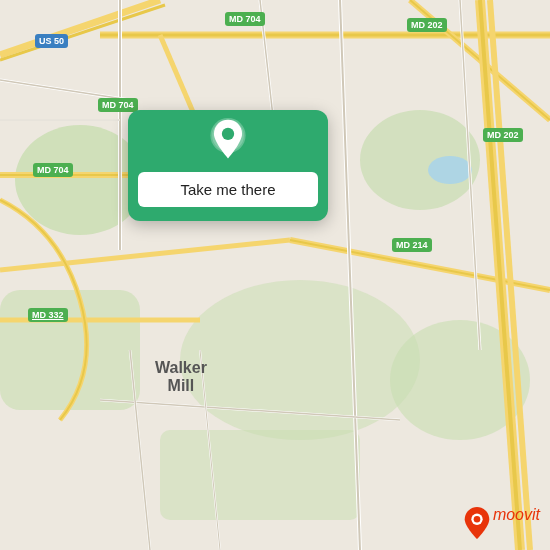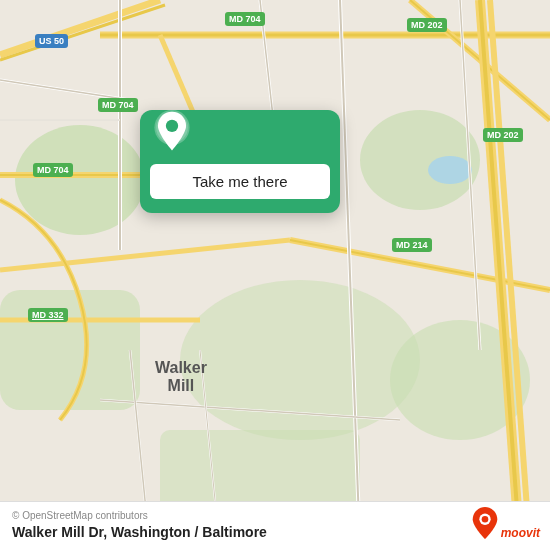--- a/index.html
+++ b/index.html
@@ -22,28 +22,28 @@
     #map-svg {
       position: absolute;
       top: 0; left: 0;
       width: 100%; height: 100%;
     }
 
     
     #popup-card {
       position: absolute;
       top: 110px;
-      left: 140px;
+      left: 128px;
       width: 200px;
       background: #2eaa6e;
       border-radius: 12px;
       display: flex;
       flex-direction: column;
-      align-items: flex-start;
-      padding: 0 10px 14px 10px;
+      align-items: center;
+      padding: 8px 10px 14px 10px;
       box-shadow: 0 4px 16px rgba(0,0,0,0.25);
     }
 
     #pin-icon {
       width: 44px;
       height: 44px;
       margin-bottom: 10px;
     }
 
     #take-me-there-btn {
@@ -79,23 +79,23 @@
       font-weight: bold;
       color: #222;
     }
 
     
     #moovit-logo {
       position: absolute;
       bottom: 10px;
       right: 10px;
       display: flex;
-      align-items: flex-end;
-      font-size: 12px;
-      font-weight: bold;
+      align-items: flex-start;
+      font-size: 16px;
+      font-weight: normal;
       color: #e8340a;
       font-style: italic;
     }
     #moovit-pin {
       width: 28px;
       height: 34px;
       margin-right: 2px;
     }
 
     
@@ -220,24 +220,20 @@
     <svg id="pin-icon" viewBox="0 0 44 50" xmlns="http://www.w3.org/2000/svg">
       <circle cx="22" cy="20" r="20" fill="white" opacity="0.25"></circle>
       <circle cx="22" cy="20" r="18" fill="white" opacity="0.2"></circle>
 
       <path d="M22 2 C13 2 6 9 6 18 C6 28 22 46 22 46 C22 46 38 28 38 18 C38 9 31 2 22 2 Z" fill="white"></path>
       <circle cx="22" cy="18" r="7" fill="#2eaa6e"></circle>
     </svg>
     <button id="take-me-there-btn">Take me there</button>
   </div>
 
-  <div id="bottom-bar">
-    <div id="attribution">© OpenStreetMap contributors</div>
-    <div id="location-label">Walker Mill Dr, Washington / Baltimore</div>
-  </div>
 
   <div id="moovit-logo">
     <svg id="moovit-pin" viewBox="0 0 28 36" xmlns="http://www.w3.org/2000/svg">
       <path d="M14 1 C7 1 1 7 1 14 C1 22 14 35 14 35 C14 35 27 22 27 14 C27 7 21 1 14 1 Z" fill="#e8340a"></path>
       <circle cx="14" cy="14" r="6" fill="white"></circle>
       <circle cx="14" cy="14" r="3.5" fill="#e8340a"></circle>
     </svg>
     <span>moovit</span>
   </div>
 

